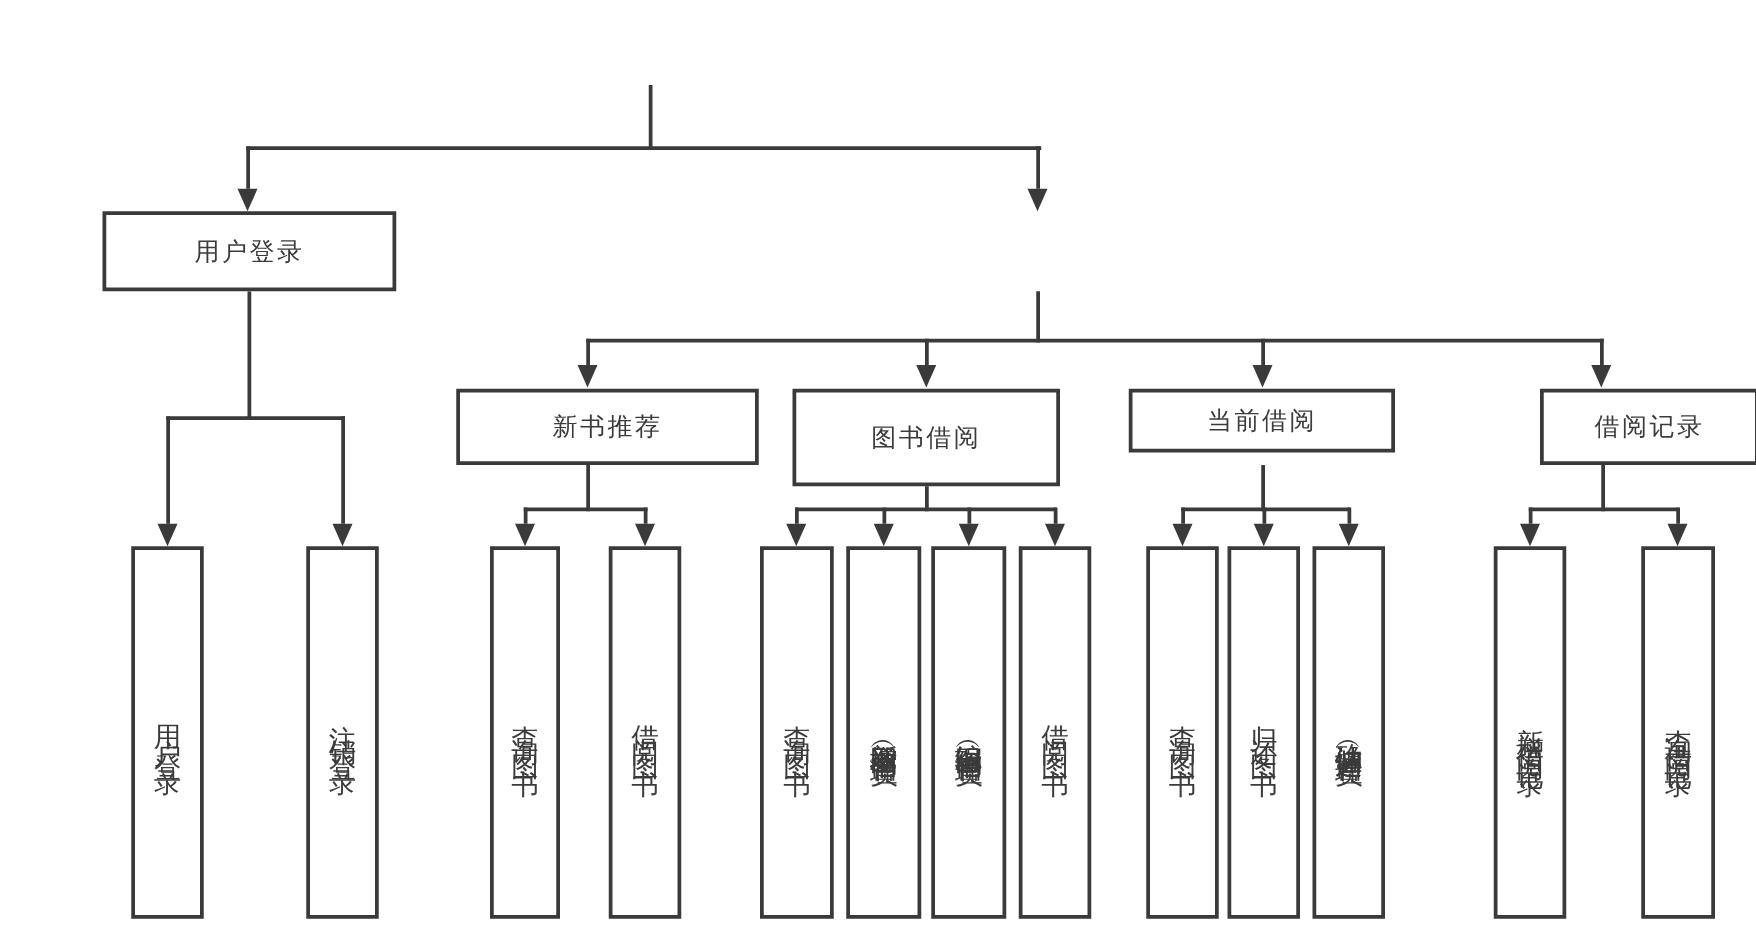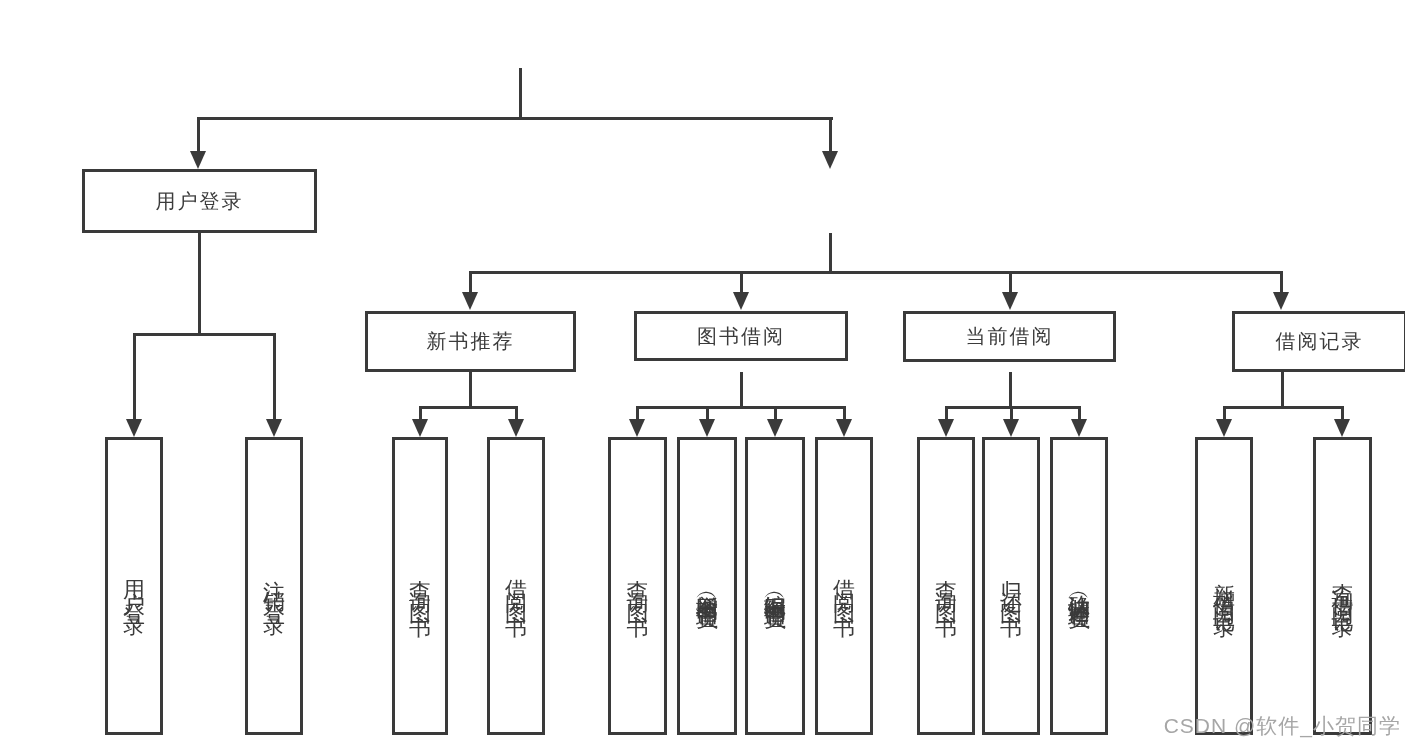--- a/index.html
+++ b/index.html
@@ -100,24 +100,24 @@
   <div class="vline" style="left:1223px;top:406px;height:13px"></div>
   <div class="arrow" style="left:1216px;top:419px"></div>
   <div class="vline" style="left:1341px;top:406px;height:13px"></div>
   <div class="arrow" style="left:1334px;top:419px"></div>
 
 
   <div class="box" style="left:82px;top:169px;width:235px;height:64px">
     <span class="lbl">用户登录</span>
   </div>
 
-  <div class="box" style="left:365px;top:311px;width:211px;height:61px">
+  <div class="box" style="left:365px;top:311px;width:242px;height:61px">
     <span class="lbl">新书推荐</span>
   </div>
-  <div class="box" style="left:634px;top:311px;width:214px;height:50px">
+  <div class="box" style="left:634px;top:311px;width:214px;height:78px">
     <span class="lbl">图书借阅</span>
   </div>
   <div class="box" style="left:903px;top:311px;width:213px;height:51px">
     <span class="lbl">当前借阅</span>
   </div>
   <div class="box" style="left:1232px;top:311px;width:175px;height:61px">
     <span class="lbl">借阅记录</span>
   </div>
 
   <div class="box leaf" style="left:105px;top:437px;width:58px;height:298px">
@@ -157,15 +157,14 @@
     <span class="lbl ls9">确认归还（管理员）</span>
   </div>
 
   <div class="box leaf" style="left:1195px;top:437px;width:58px;height:298px">
     <span class="lbl ls6">新增借阅记录</span>
   </div>
   <div class="box leaf" style="left:1313px;top:437px;width:59px;height:298px">
     <span class="lbl ls6">查询借阅记录</span>
   </div>
 
-  <div class="watermark">CSDN @软件_小贺同学</div>
 
 </div>
 
 </body></html>

